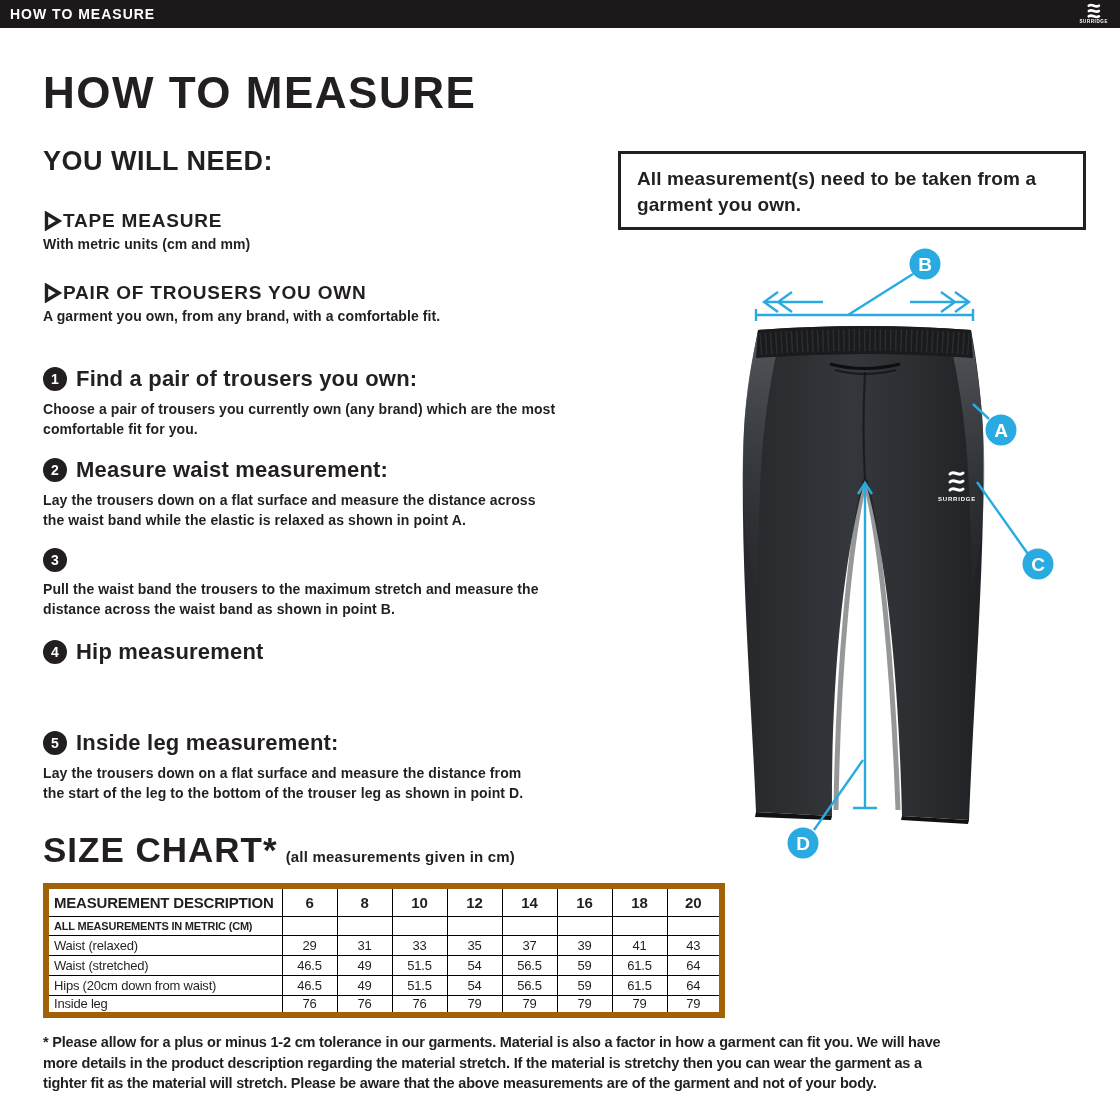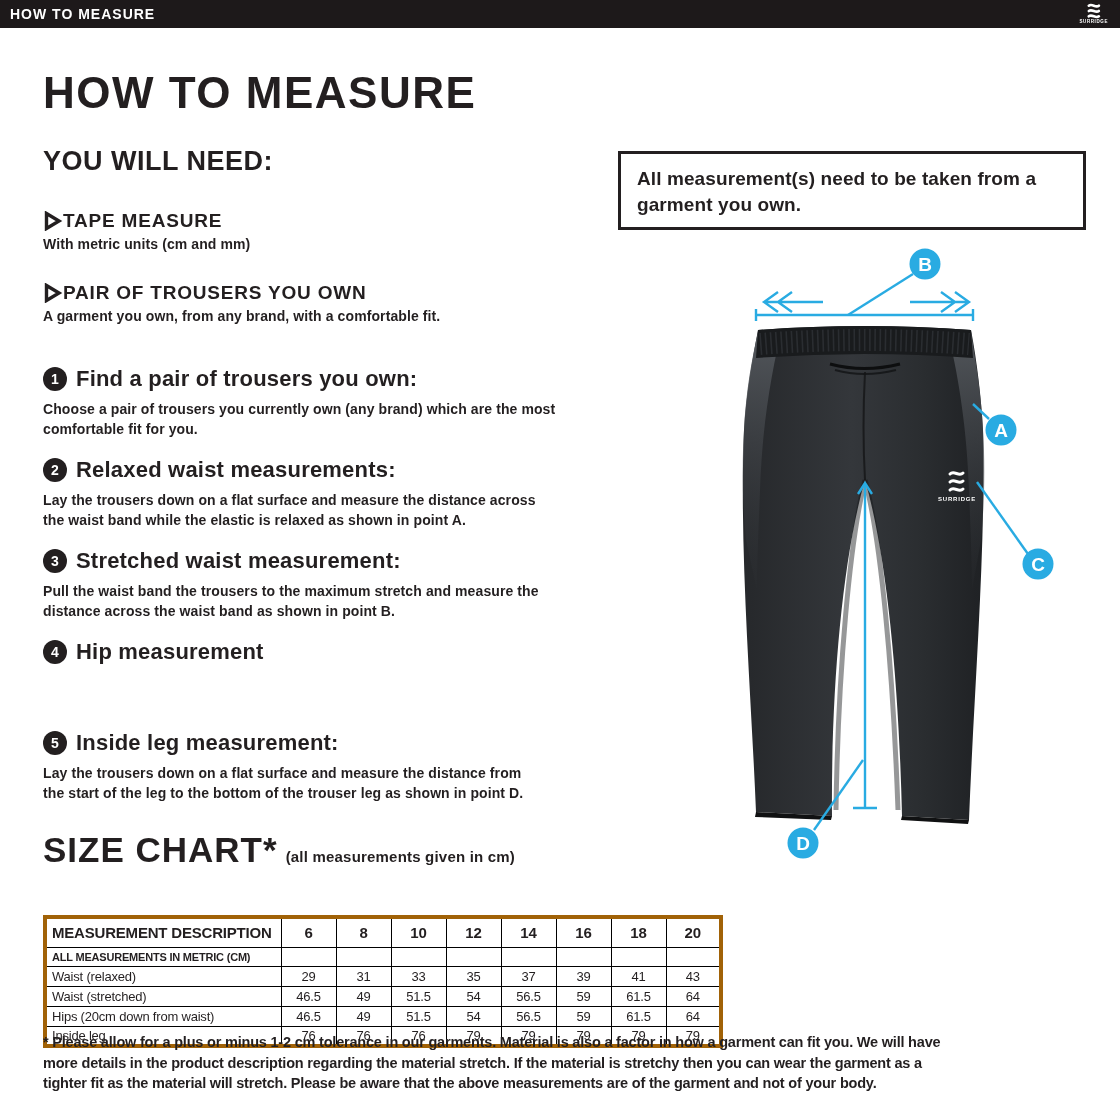--- a/index.html
+++ b/index.html
@@ -33,21 +33,21 @@
     border:3px solid #231f20; padding:12px 16px; font-size:19px; font-weight:bold;
     line-height:1.35; white-space:pre-line; letter-spacing:.1px;margin-left:25px; }
 
   .figure { position:absolute; left:680px; top:240px; width:440px; height:660px; }
 
   .sizechart-head { position:absolute; left:43px; top:830px; }
   .sizechart-title { font-size:35px; font-weight:bold; letter-spacing:1px; }
   .sizechart-sub { font-size:15px; font-weight:bold; margin-left:8px; letter-spacing:.2px; }
 
   table.sizes { position:absolute; left:43px; top:883px; border-collapse:collapse;
-    border:4px solid #a16207; table-layout:fixed;margin-top:32px; }
+    border:6px solid #a16207; table-layout:fixed; }
   table.sizes td, table.sizes th { border:1px solid #000; padding:0 0 0 5px; overflow:hidden; white-space:nowrap; }
   table.sizes .col-label { width:236px; text-align:left; }
   table.sizes .col-size  { width:55px; text-align:center; padding:0; }
   tr.hdr th { height:30px; font-size:15px; font-weight:bold; letter-spacing:-0.2px; }
   tr.metric td { height:19px; font-size:11px; font-weight:bold; letter-spacing:-0.2px; }
   tr.data td { height:20px; font-size:13px; font-weight:normal; letter-spacing:-0.2px; }
 
   .disclaimer { position:absolute; left:43px; top:1032px; width:1050px; font-size:14.5px;
     font-weight:bold; line-height:1.42; white-space:pre-line; letter-spacing:-0.2px; }
 </style>
@@ -99,30 +99,29 @@
     <span class="badge">1</span>
     <span class="step-title">Find a pair of trousers you own:</span>
   </div>
   <div class="step-body">Choose a pair of trousers you currently own (any brand) which are the most
 comfortable fit for you.</div>
 </div>
 
 <div class="step" style="top:457px;">
   <div class="step-head">
     <span class="badge">2</span>
-    <span class="step-title">Relaxed waist measurements:</span>
+    <span class="step-title">Measure waist measurement:</span>
   </div>
   <div class="step-body">Lay the trousers down on a flat surface and measure the distance across
 the waist band while the elastic is relaxed as shown in point A.</div>
 </div>
 
 <div class="step" style="top:548px;">
   <div class="step-head">
     <span class="badge">3</span>
-    <span class="step-title">Stretched waist measurement:</span>
   </div>
   <div class="step-body">Pull the waist band the trousers to the maximum stretch and measure the
 distance across the waist band as shown in point B.</div>
 </div>
 
 <div class="step" style="top:639px;">
   <div class="step-head">
     <span class="badge">4</span>
     <span class="step-title">Hip measurement</span>
   </div>

